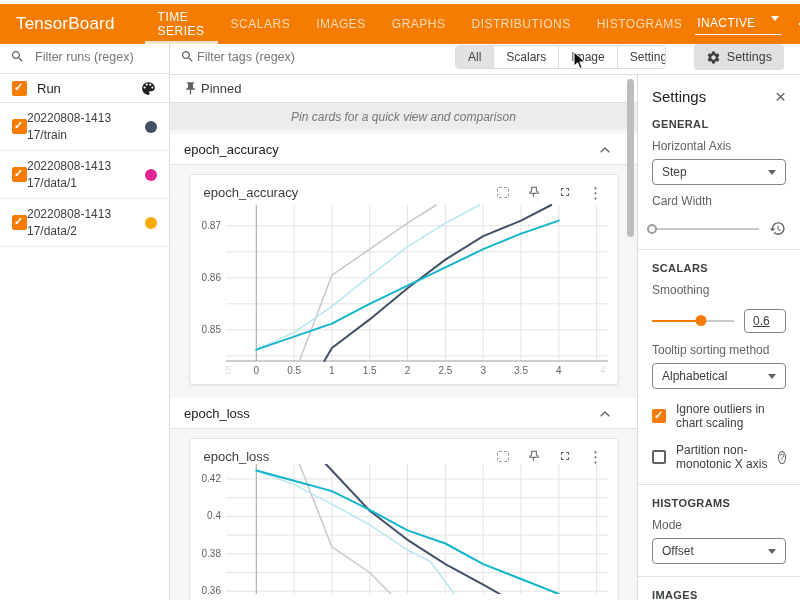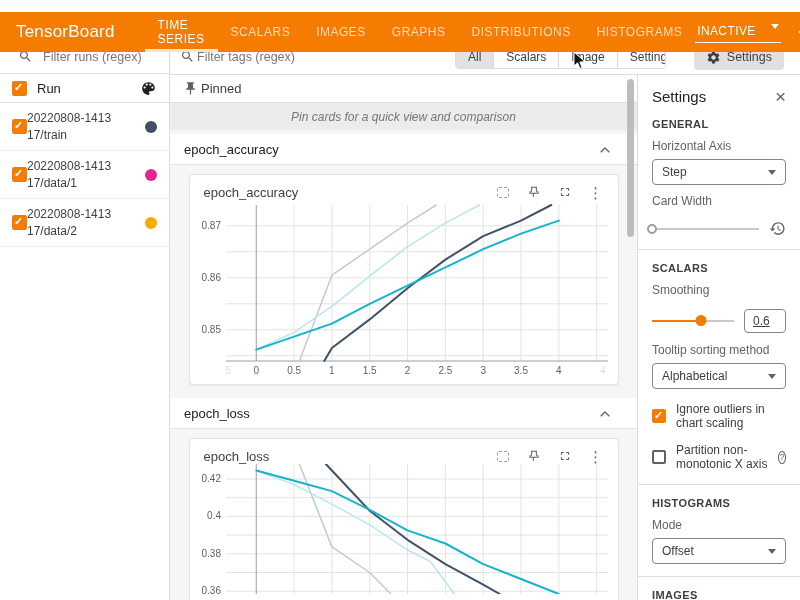--- a/index.html
+++ b/index.html
@@ -3,40 +3,40 @@
 <meta charset="utf-8">
 <style>
   * { box-sizing: border-box; }
   html,body { margin:0; padding:0; }
   body {
     width:800px; height:600px; position:relative; overflow:hidden;
     background:#fff; font-family:"Liberation Sans", sans-serif; color:#3c4043;
     -webkit-font-smoothing:antialiased;
   }
   
-  .app-header { position:absolute; top:12px; left:0; right:0; height:40px; background:#f57c00;
+  .app-header { position:absolute; top:4px; left:0; right:0; height:40px; background:#f57c00;
     display:flex; align-items:stretch; color:#fff; z-index:5; }
   .logo { font-size:17px; font-weight:500; letter-spacing:.2px; padding:0 30px 0 16px;
     display:flex; align-items:center; }
   .tabs { display:flex; }
   .tab { display:flex; align-items:center; padding:3px 13px 0 13px; font-size:12px; font-weight:500;
     letter-spacing:.5px; color:rgba(255,255,255,.72); border-bottom:3px solid transparent; cursor:pointer; }
   .tab.active { color:#fff; border-bottom-color:rgba(255,255,255,.8); }
   .header-right { margin-left:auto; display:flex; align-items:center; padding-right:8px; }
   .status-select { display:flex; align-items:flex-start; justify-content:space-between; width:86px;
     border-bottom:1px solid #fff; font-size:12px; font-weight:500; letter-spacing:.4px;
     padding:2px 2px 4px 2px; margin-right:12px; cursor:pointer; }
   .caret-down-w { width:0; height:0; border-left:4px solid transparent; border-right:4px solid transparent;
     border-top:5px solid #fff; }
   .hicon { width:28px; height:28px; display:flex; align-items:center; justify-content:center; cursor:pointer; }
   .hicon svg { width:18px; height:18px; fill:#fff; }
   
   .sidebar { position:absolute; top:40px; left:0; width:170px; bottom:0; background:#fff;
     border-right:1px solid #dadce0; }
-  .search-row { height:34px; display:flex; align-items:center; gap:8px; padding:0 18px;
+  .search-row { height:34px; display:flex; align-items:center; gap:8px; padding:0 10px;
     border-bottom:1px solid #e0e0e0; }
   .search-row svg { width:15px; height:15px; fill:#5f6368; flex:none; }
   .search-row input { border:none; outline:none; font-size:12.5px; width:100%;
     font-family:"Liberation Sans", sans-serif; color:#3c4043; background:transparent; }
   .search-row input::placeholder { color:#757575; }
   .run-header { height:29px; display:flex; align-items:center; gap:10px; padding:0 12px;
     border-bottom:1px solid #e0e0e0; font-size:13px; color:#202124; }
   .run-header .spacer { flex:1; }
   .runs-list .run-row { min-height:48px; display:flex; align-items:center; 
     padding:6px 12px; border-bottom:1px solid #ececec; cursor:pointer; }

